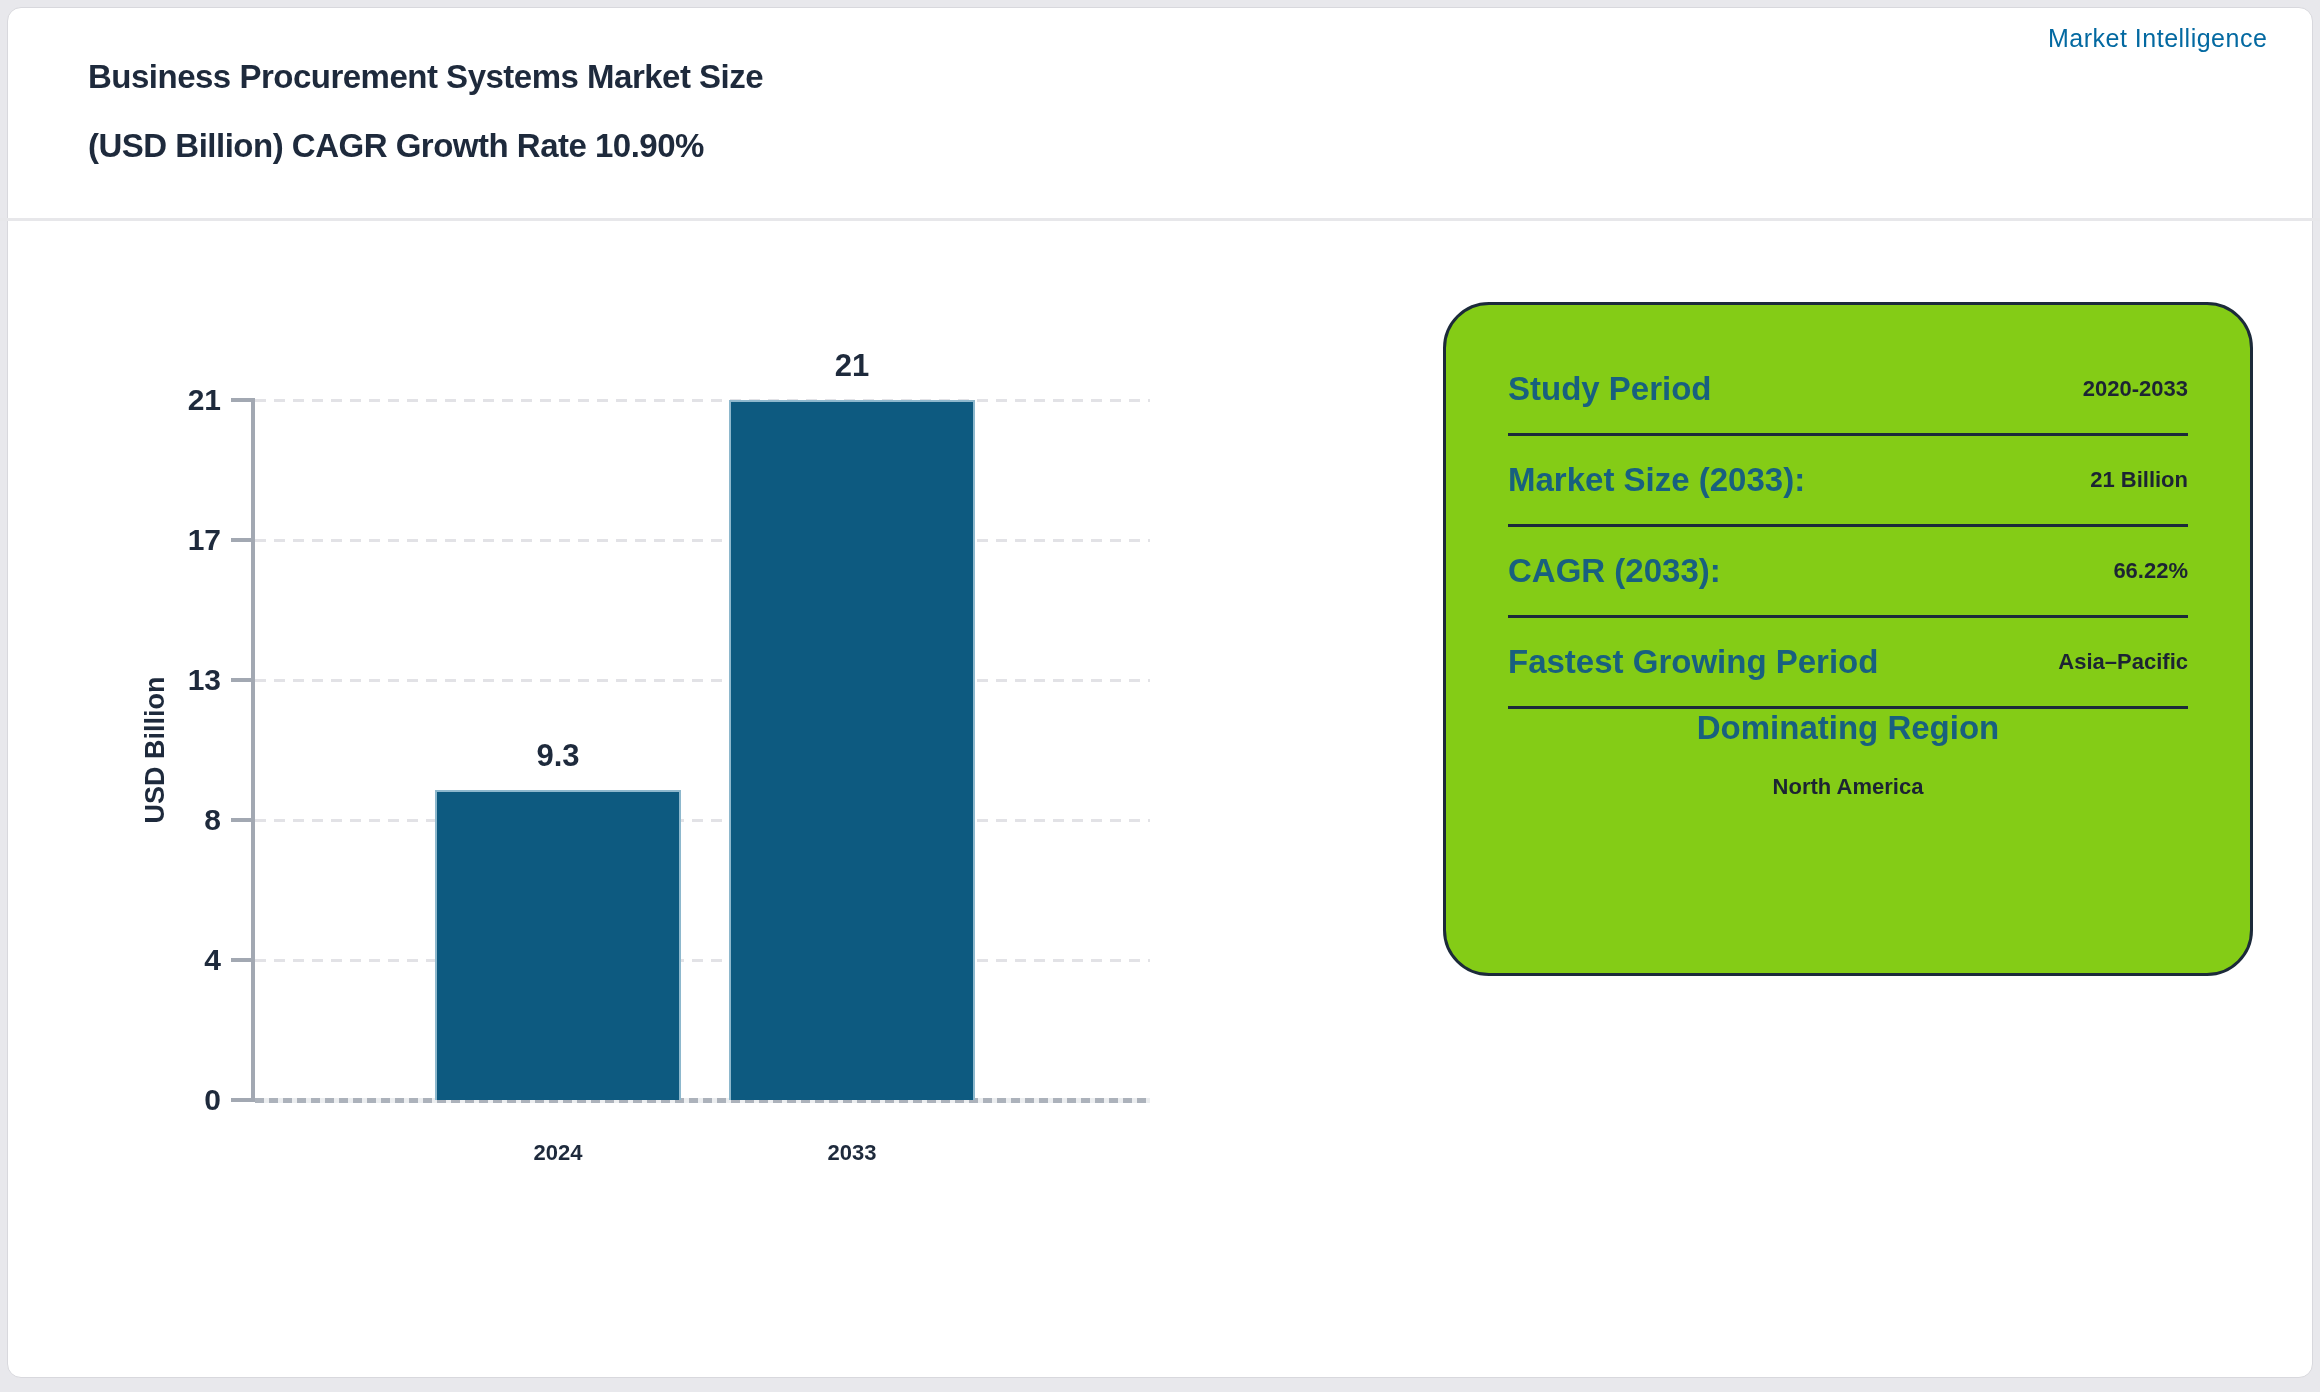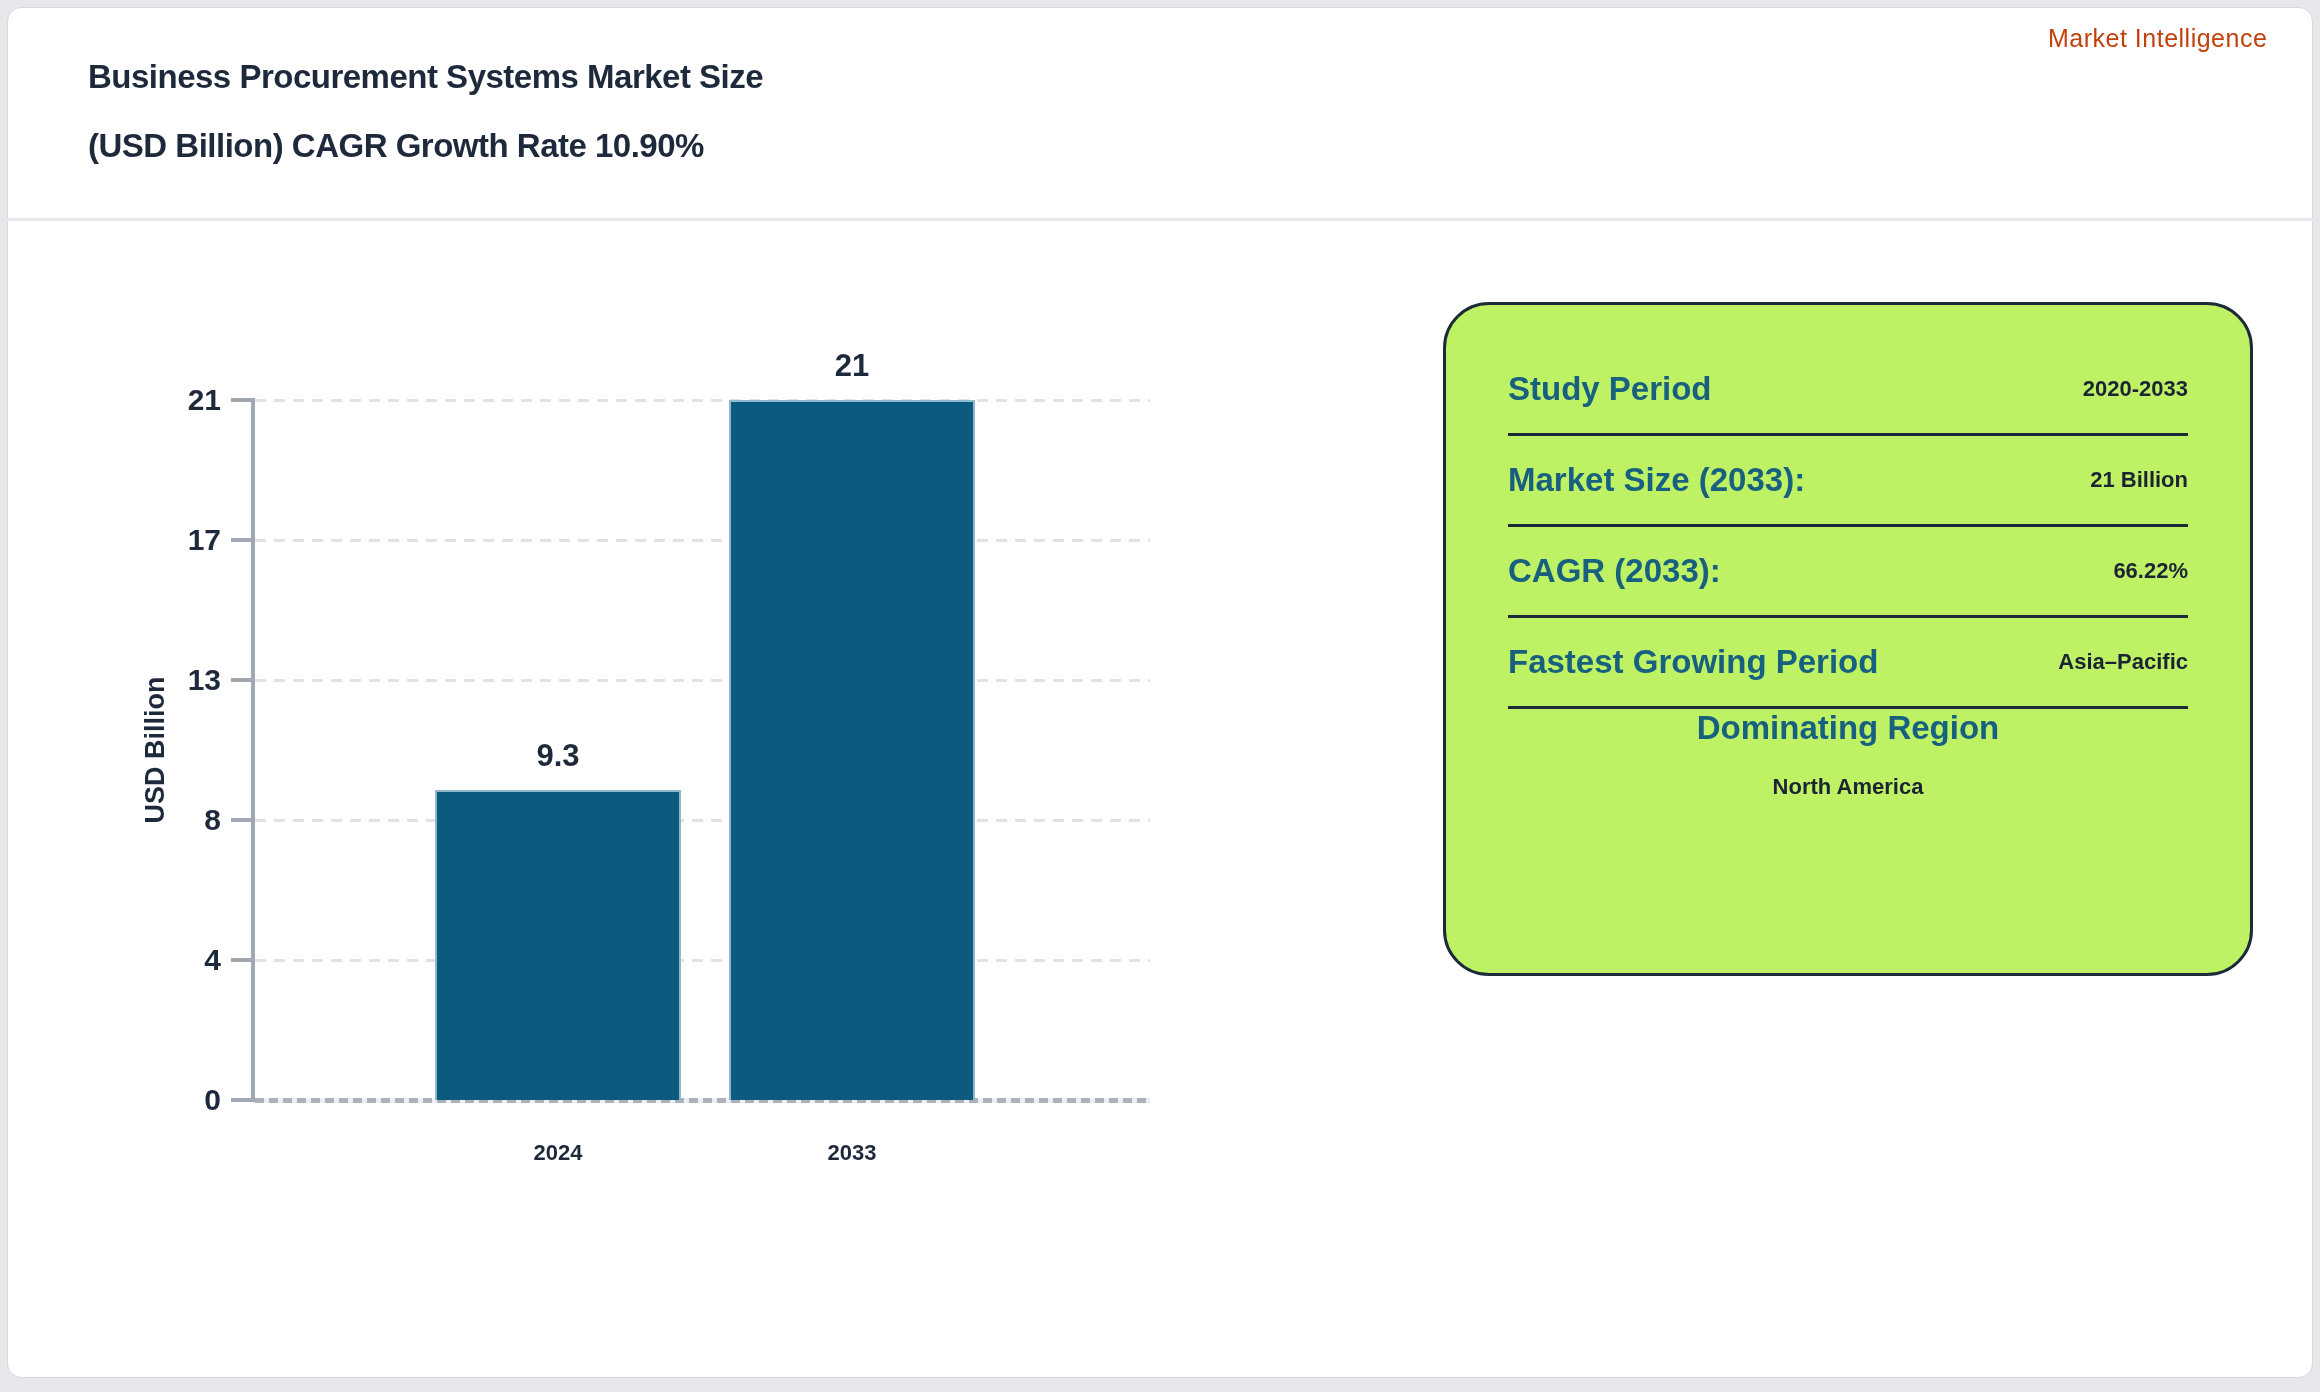--- a/index.html
+++ b/index.html
@@ -39,21 +39,21 @@
   .logo-text {
     font-family: "Liberation Serif", serif;
     font-size: 62px;
     line-height: 86px;
     letter-spacing: 3px;
     color: #454549;
   }
   .logo-mark { width: 96px; height: 96px; margin-left: 2px; }
   .logo-sub {
     font-size: 25px;
-    color: #c2410c;
+    color: #0369a1;
     letter-spacing: 0.5px;
     margin-top: -6px;
   }
   .header-divider {
     position: absolute;
     left: 0; top: 218px;
     width: 2320px; height: 3px;
     background: #e7e7ea;
   }
   
@@ -109,21 +109,21 @@
     font-size: 22px; font-weight: bold;
     color: #1e2a3c;
   }
   
   .info-panel {
     position: absolute;
     left: 1443px; top: 302px;
     width: 810px; height: 674px;
     border: 3px solid #1c2a3a;
     border-radius: 46px;
-    background: #bef264;
+    background: #84cc16;
     padding: 40px 62px 0 62px;
   }
   .info-row {
     height: 91px;
     display: flex;
     align-items: center;
     justify-content: space-between;
     border-bottom: 3px solid #1c2a3a;
   }
   .info-row:last-child { border-bottom: none; flex-direction: column; }

